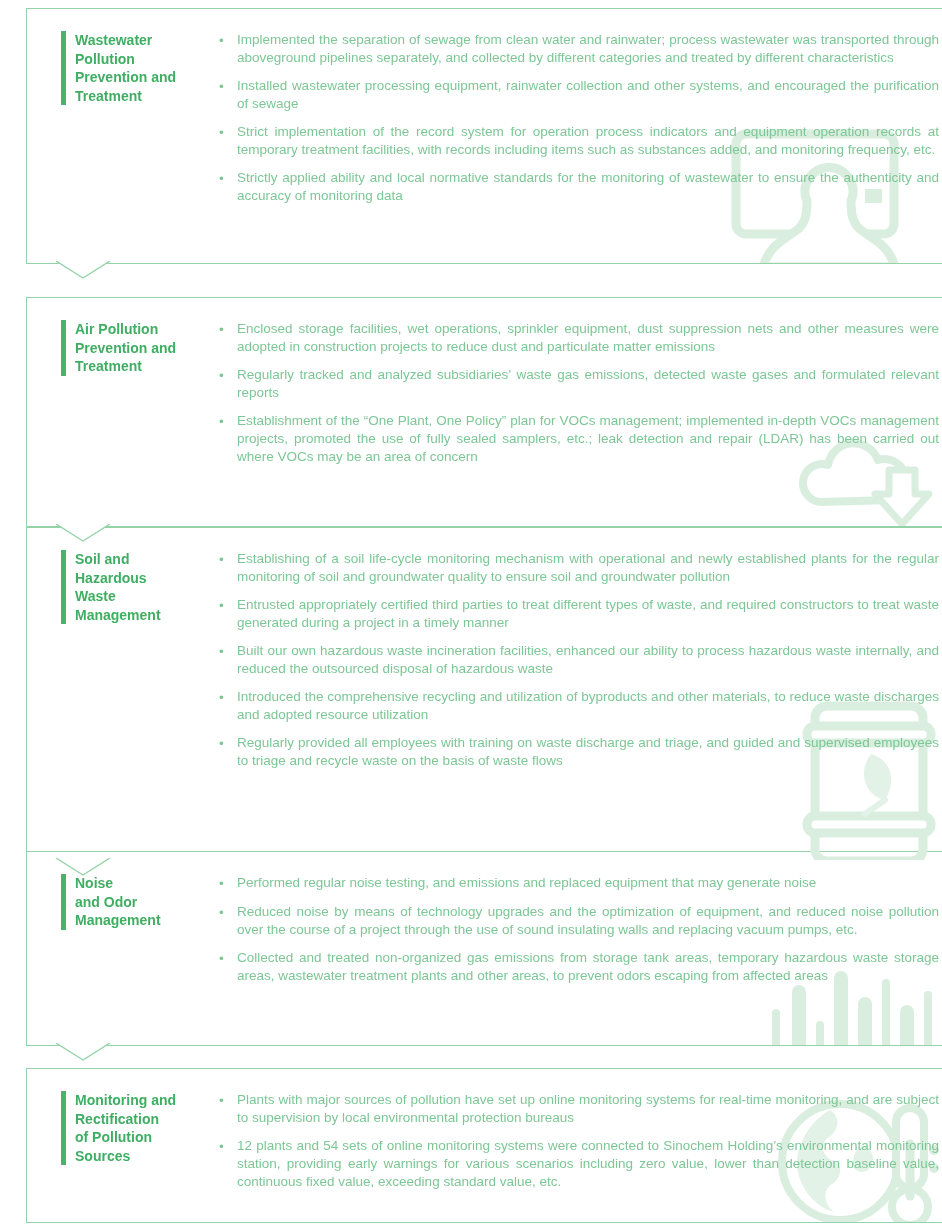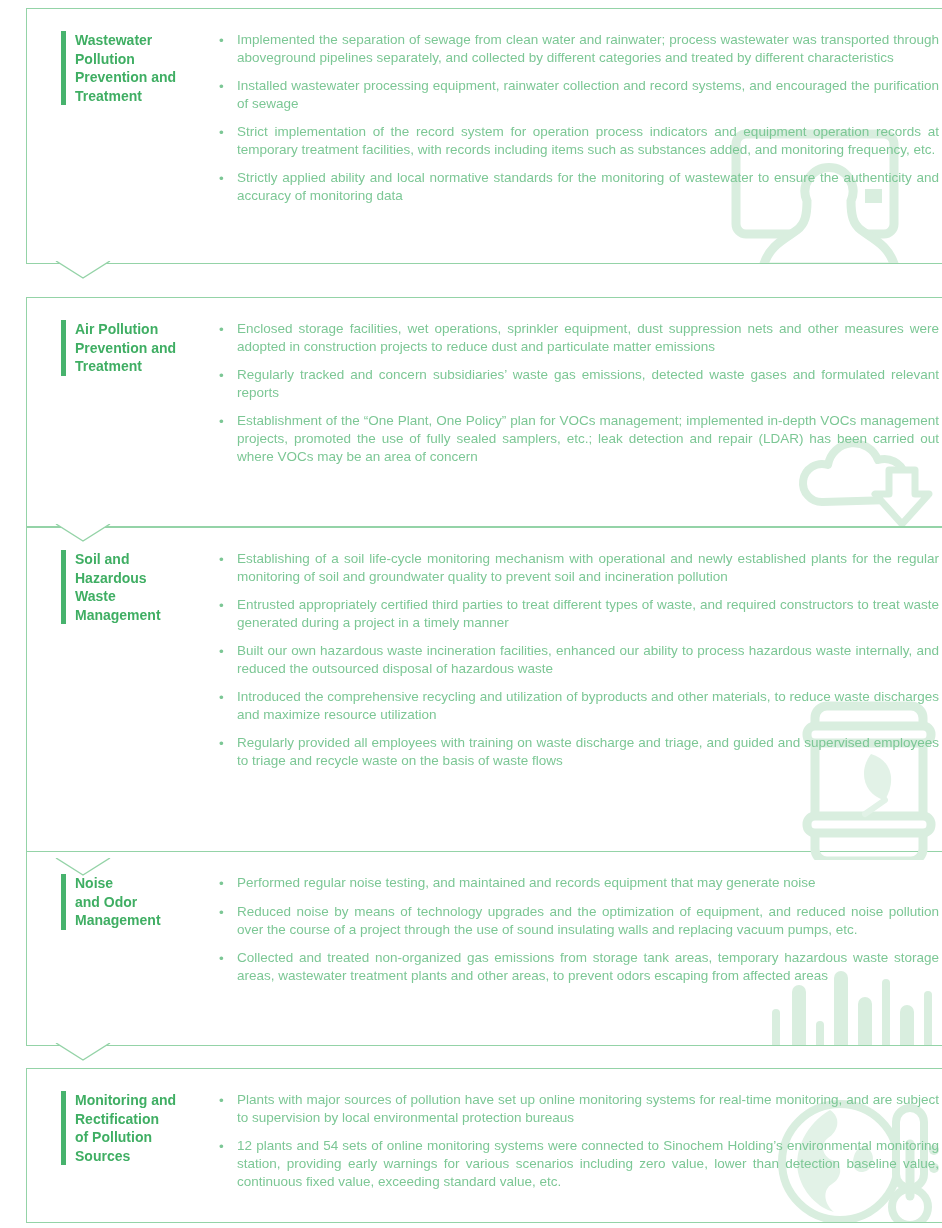--- a/index.html
+++ b/index.html
@@ -71,21 +71,21 @@
 Prevention and
 Treatment</div>
       </div>
       <div class="bullets">
         <div class="bullet">
           <span class="dot">•</span>
           <span class="btext">Implemented the separation of sewage from clean water and rainwater; process wastewater was transported through aboveground pipelines separately, and collected by different categories and treated by different characteristics</span>
         </div>
         <div class="bullet">
           <span class="dot">•</span>
-          <span class="btext">Installed wastewater processing equipment, rainwater collection and record systems, and encouraged the purification of sewage</span>
+          <span class="btext">Installed wastewater processing equipment, rainwater collection and other systems, and encouraged the purification of sewage</span>
         </div>
         <div class="bullet">
           <span class="dot">•</span>
           <span class="btext">Strict implementation of the record system for operation process indicators and equipment operation records at temporary treatment facilities, with records including items such as substances added, and monitoring frequency, etc.</span>
         </div>
         <div class="bullet">
           <span class="dot">•</span>
           <span class="btext">Strictly applied ability and local normative standards for the monitoring of wastewater to ensure the authenticity and accuracy of monitoring data</span>
         </div>
       </div>
@@ -110,21 +110,21 @@
 Prevention and
 Treatment</div>
       </div>
       <div class="bullets">
         <div class="bullet">
           <span class="dot">•</span>
           <span class="btext">Enclosed storage facilities, wet operations, sprinkler equipment, dust suppression nets and other measures were adopted in construction projects to reduce dust and particulate matter emissions</span>
         </div>
         <div class="bullet">
           <span class="dot">•</span>
-          <span class="btext">Regularly tracked and concern subsidiaries’ waste gas emissions, detected waste gases and formulated relevant reports</span>
+          <span class="btext">Regularly tracked and analyzed subsidiaries’ waste gas emissions, detected waste gases and formulated relevant reports</span>
         </div>
         <div class="bullet">
           <span class="dot">•</span>
           <span class="btext">Establishment of the “One Plant, One Policy” plan for VOCs management; implemented in-depth VOCs management projects, promoted the use of fully sealed samplers, etc.; leak detection and repair (LDAR) has been carried out where VOCs may be an area of concern</span>
         </div>
       </div>
     </div>
   </div>
   <svg class="notch" width="58" height="20" viewBox="0 0 58 20">
     <path d="M2,0 L29,17 L56,0 Z" fill="#ffffff"></path>
@@ -145,33 +145,33 @@
       <div class="title-col">
         <div class="accent-bar"></div>
         <div class="sec-title">Soil and
 Hazardous
 Waste
 Management</div>
       </div>
       <div class="bullets">
         <div class="bullet">
           <span class="dot">•</span>
-          <span class="btext">Establishing of a soil life-cycle monitoring mechanism with operational and newly established plants for the regular monitoring of soil and groundwater quality to prevent soil and incineration pollution</span>
+          <span class="btext">Establishing of a soil life-cycle monitoring mechanism with operational and newly established plants for the regular monitoring of soil and groundwater quality to ensure soil and groundwater pollution</span>
         </div>
         <div class="bullet">
           <span class="dot">•</span>
           <span class="btext">Entrusted appropriately certified third parties to treat different types of waste, and required constructors to treat waste generated during a project in a timely manner</span>
         </div>
         <div class="bullet">
           <span class="dot">•</span>
           <span class="btext">Built our own hazardous waste incineration facilities, enhanced our ability to process hazardous waste internally, and reduced the outsourced disposal of hazardous waste</span>
         </div>
         <div class="bullet">
           <span class="dot">•</span>
-          <span class="btext">Introduced the comprehensive recycling and utilization of byproducts and other materials, to reduce waste discharges and maximize resource utilization</span>
+          <span class="btext">Introduced the comprehensive recycling and utilization of byproducts and other materials, to reduce waste discharges and adopted resource utilization</span>
         </div>
         <div class="bullet">
           <span class="dot">•</span>
           <span class="btext">Regularly provided all employees with training on waste discharge and triage, and guided and supervised employees to triage and recycle waste on the basis of waste flows</span>
         </div>
       </div>
     </div>
   </div>
   <svg class="notch" width="58" height="20" viewBox="0 0 58 20">
     <path d="M2,0 L29,17 L56,0 Z" fill="#ffffff"></path>
@@ -194,21 +194,21 @@
     <div class="box-inner">
       <div class="title-col">
         <div class="accent-bar"></div>
         <div class="sec-title">Noise
 and Odor
 Management</div>
       </div>
       <div class="bullets">
         <div class="bullet">
           <span class="dot">•</span>
-          <span class="btext">Performed regular noise testing, and maintained and records equipment that may generate noise</span>
+          <span class="btext">Performed regular noise testing, and emissions and replaced equipment that may generate noise</span>
         </div>
         <div class="bullet">
           <span class="dot">•</span>
           <span class="btext">Reduced noise by means of technology upgrades and the optimization of equipment, and reduced noise pollution over the course of a project through the use of sound insulating walls and replacing vacuum pumps, etc.</span>
         </div>
         <div class="bullet">
           <span class="dot">•</span>
           <span class="btext">Collected and treated non-organized gas emissions from storage tank areas, temporary hazardous waste storage areas, wastewater treatment plants and other areas, to prevent odors escaping from affected areas</span>
         </div>
       </div>

